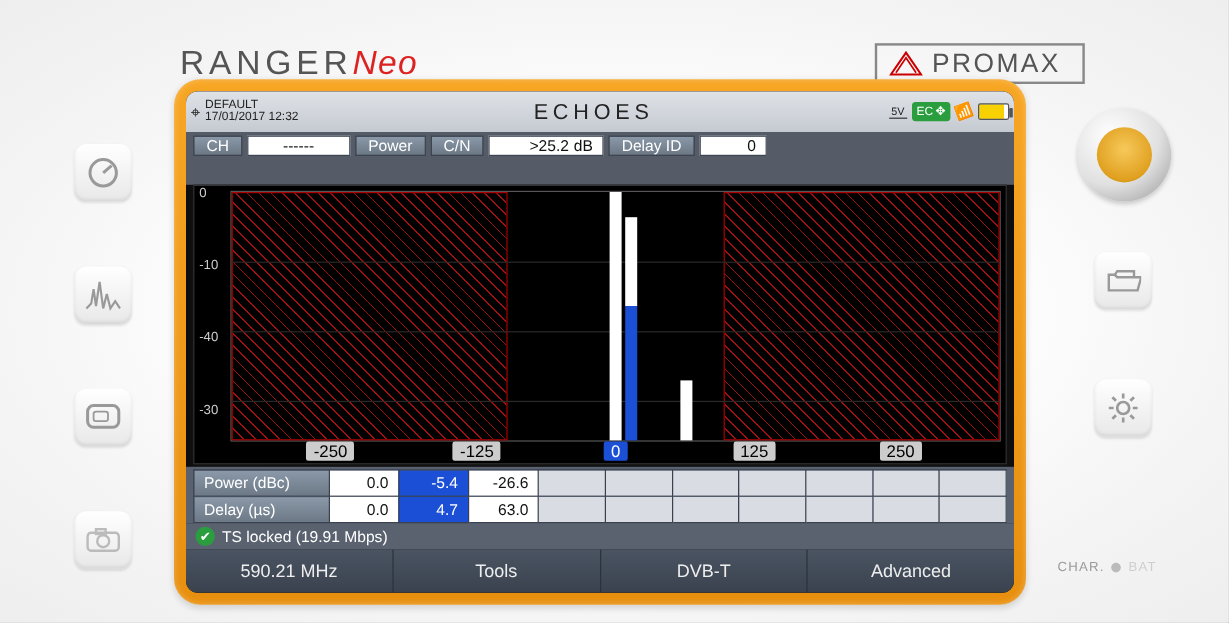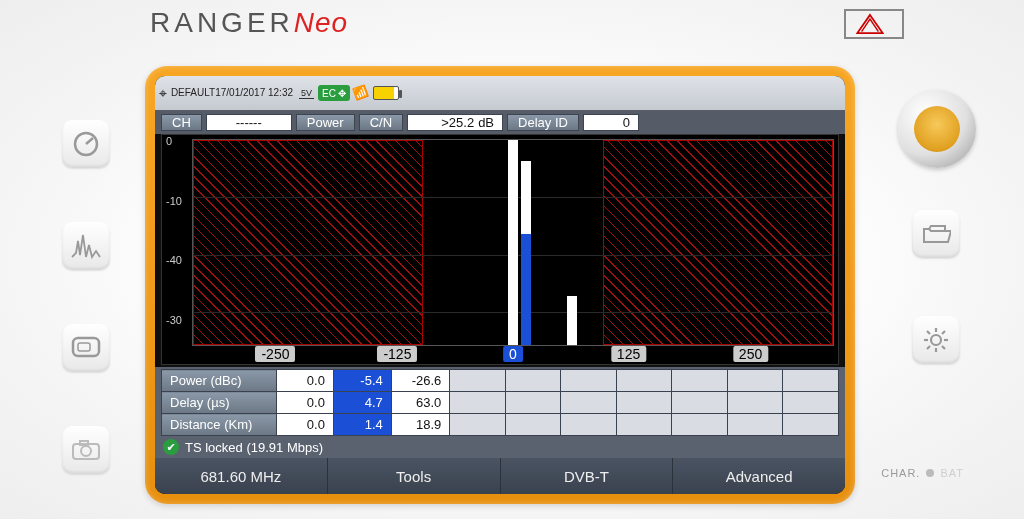--- a/index.html
+++ b/index.html
@@ -12,23 +12,23 @@
     overflow: hidden;
   }
   .device-body {
     position: absolute;
     top: 0; left: 0; right: 0; bottom: 0;
     background: radial-gradient(ellipse at center, #ffffff 40%, #f5f5f5 70%, #eeeeee 100%);
   }
   
   .brand-bar {
     position: absolute;
-    top: 7px; left: 150px; right: 120px;
+    top: 36px; left: 150px; right: 120px;
     display: flex;
-    align-items: flex-end;
+    align-items: center;
     justify-content: space-between;
   }
   .brand-left { font-size: 28px; letter-spacing: 4px; color: #555; font-weight: 400; }
   .brand-left .neo { color: #d22; font-style: italic; letter-spacing: 1px; font-weight: 400; }
   .brand-right {
     border: 2px solid #888;
     padding: 2px 18px 2px 10px;
     display: flex;
     align-items: center;
     gap: 8px;
@@ -63,40 +63,40 @@
     background: linear-gradient(#dfe3e8, #c5cad1);
     display: flex;
     align-items: center;
     padding: 0 4px;
     font-size: 12px;
     color: #222;
     gap: 6px;
   }
   .status-left { display: flex; align-items: center; gap: 4px; }
   .crosshair { font-size: 14px; }
-  .status-date { display:flex; flex-direction:row; line-height:1; font-size:10px; }
+  .status-date { display:flex; flex-direction:column; line-height:1; font-size:10px; }
   .status-title {
     flex: 1; text-align: center; font-size: 18px; letter-spacing: 4px; font-weight: 500;
   }
   .status-right { display:flex; align-items:center; gap:4px; }
   .five-v { font-size:9px; border-bottom:1px solid #333; padding:0 2px; }
   .pill { border-radius:3px; padding:0 4px; font-size:10px; display:flex; align-items:center; gap:2px; height:16px;}
   .pill.green { background:#2a9d3e; color:#fff; }
   .antenna { font-size:12px; transform:rotate(-20deg); }
   .battery {
     width:26px; height:14px; border:1px solid #555; border-radius:2px; position:relative;
     background:linear-gradient(to right, #f7d100 85%, #fff 85%);
   }
   .battery::after { content:""; position:absolute; right:-4px; top:3px; width:3px; height:8px; background:#555; border-radius:1px; }
 
   
   .readout-row {
-    height: 24px;
+    height: 44px;
     display: flex;
-    align-items: flex-end;
+    align-items: flex-start;
     padding: 3px 6px;
     gap: 4px;
     background: #555c68;
   }
   .ro-label {
     background: linear-gradient(#8a98a8,#6c7885);
     color: #fff; font-size: 13px;
     display:flex; align-items:center; justify-content:center;
     padding:0 10px; border:1px solid #3b4450;
   }
@@ -219,20 +219,21 @@
 
   <div class="brand-bar">
     <div class="brand-left">
       <span>RANGER</span><span class="neo">Neo</span>
     </div>
     <div class="brand-right">
       <svg viewBox="0 0 40 30">
         <polygon points="20,2 38,28 2,28" fill="none" stroke="#c00" stroke-width="2.5"></polygon>
         <polyline points="8,26 20,8 32,26" fill="none" stroke="#c00" stroke-width="2"></polyline>
       </svg>
+      <span>PROMAX</span>
     </div>
   </div>
 
   <div class="hw-left">
     <div class="hw-icon">
       <svg width="30" height="30" viewBox="0 0 30 30">
           <circle cx="15" cy="15" r="11" fill="none" stroke="#999" stroke-width="2.5"></circle>
           <line x1="15" y1="15" x2="22" y2="9" stroke="#999" stroke-width="2.5"></line>
         </svg>
     </div>
@@ -290,20 +291,21 @@
     <div class="screen">
 
       <div class="status-row">
         <div class="status-left">
           <span class="crosshair">⌖</span>
           <div class="status-date">
             <span>DEFAULT</span>
             <span>17/01/2017 12:32</span>
           </div>
         </div>
+        <div class="status-title">ECHOES</div>
         <div class="status-right">
           <span class="five-v">5V</span>
           <span class="pill green">
             <span>EC</span>
             <span>✥</span>
           </span>
           <span class="antenna">📶</span>
           <span class="battery"></span>
         </div>
       </div>
@@ -370,44 +372,31 @@
                 <td class="sel">4.7</td>
                 <td>63.0</td>
                 <td class="empty"></td>
                 <td class="empty"></td>
                 <td class="empty"></td>
                 <td class="empty"></td>
                 <td class="empty"></td>
                 <td class="empty"></td>
                 <td class="empty"></td>
               </tr>
-              <tr>
-                <th>Distance (Km)</th>
-                <td>0.0</td>
-                <td class="sel">1.4</td>
-                <td>18.9</td>
-                <td class="empty"></td>
-                <td class="empty"></td>
-                <td class="empty"></td>
-                <td class="empty"></td>
-                <td class="empty"></td>
-                <td class="empty"></td>
-                <td class="empty"></td>
-              </tr>
             </tbody>
         </table>
       </div>
 
       <div class="ts-row">
         <span class="ok-badge">✔</span>
         <span>TS locked (19.91 Mbps)</span>
       </div>
 
       <div class="bottom-bar">
-        <div class="bb-btn">681.60 MHz</div>
+        <div class="bb-btn">590.21 MHz</div>
         <div class="bb-btn">Tools</div>
         <div class="bb-btn">DVB-T</div>
         <div class="bb-btn">Advanced</div>
       </div>
 
     </div>
   </div>
 
 </div>
 

